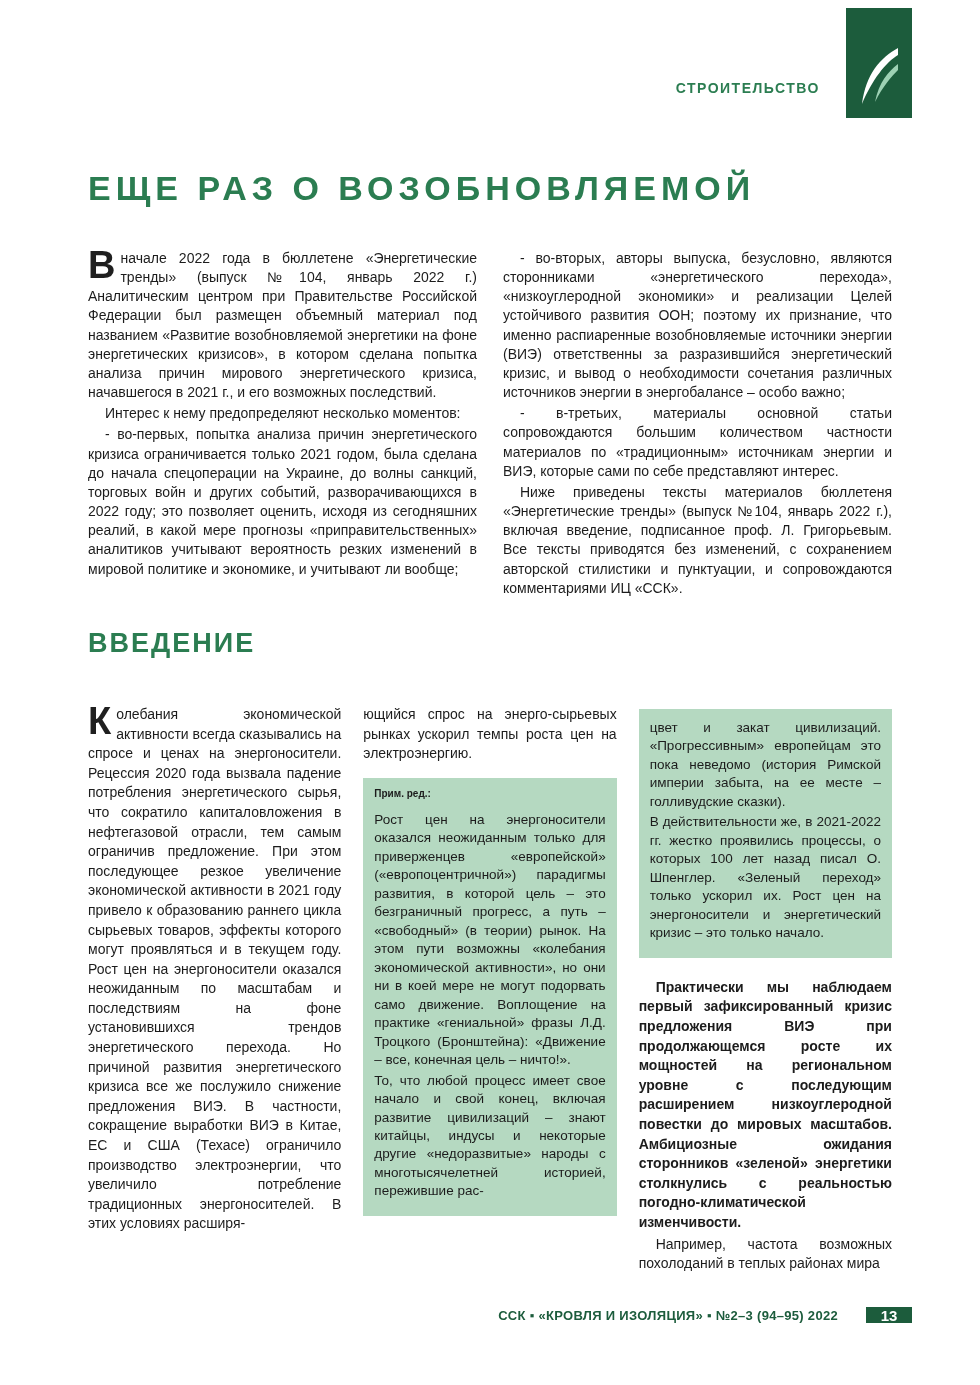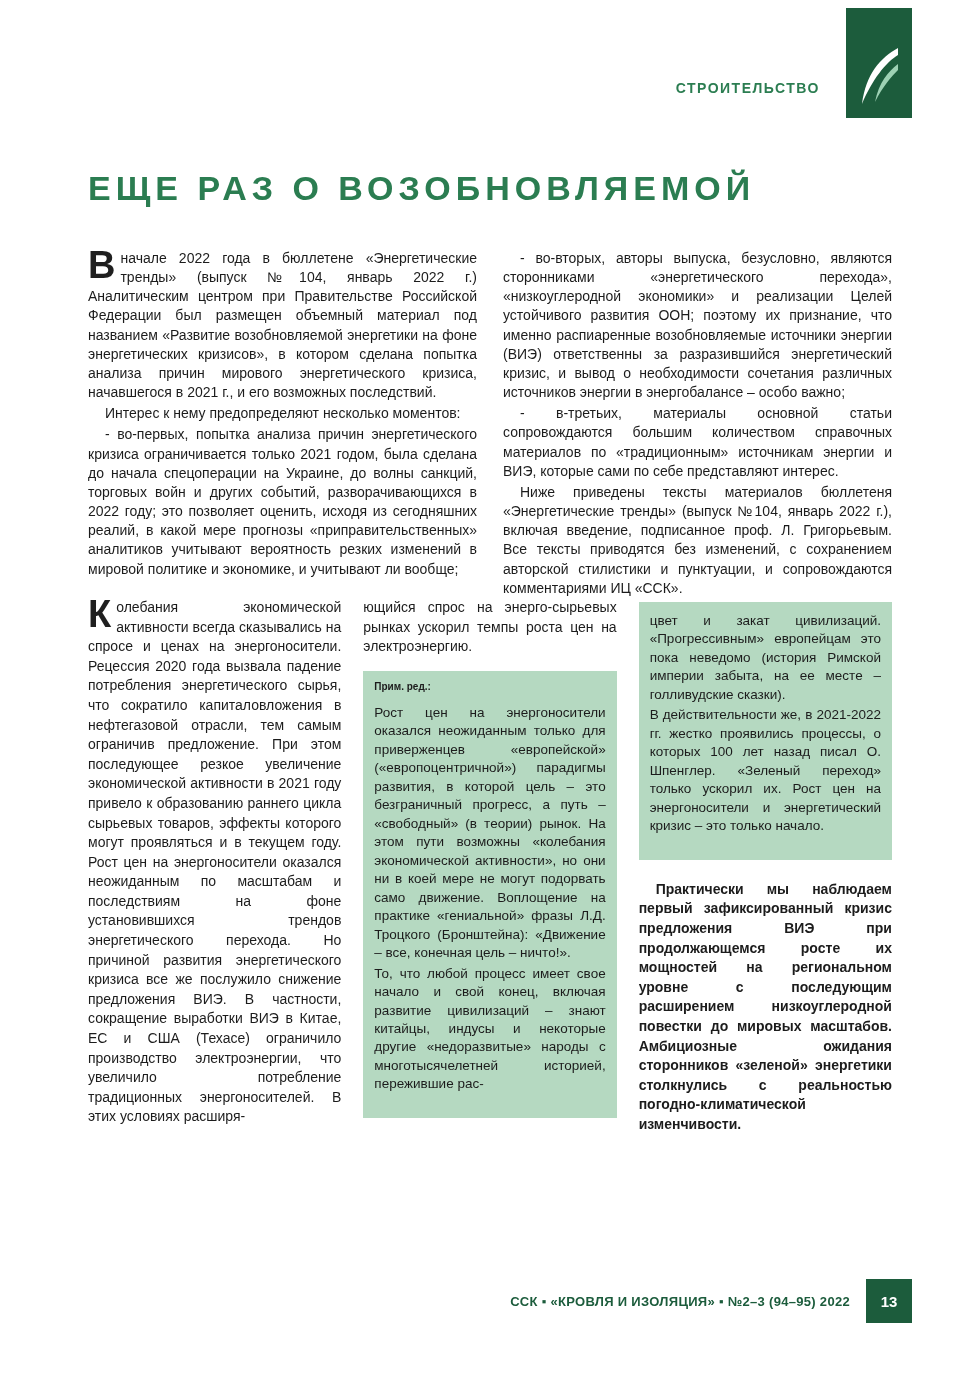--- a/index.html
+++ b/index.html
@@ -62,49 +62,49 @@
     font-size: 27px; font-weight: bold; letter-spacing: 2px;
   }
 
   
   .three-col { display: flex; gap: 22px; }
   .three-col .col { flex: 1; min-width: 0; }
   .three-col p.body-p { font-size: 14px; line-height: 1.4; }
 
   .note-box {
     background: var(--box, #b5d9c1);
-    padding: 10px 11px 24px 11px;
+    padding: 10px 11px 15px 11px;
     margin-top: 14px;
   }
   .note-box.flush-top { margin-top: 4px; }
   .note-title {
     font-weight: bold; font-size: 10px;
     margin-bottom: 12px;
   }
   .note-box p.note-p {
     font-size: 13.5px; line-height: 1.37;
     text-align: justify;
   }
   .note-box p.note-p + p.note-p { margin-top: 2px; }
 
   .col3-after-box { margin-top: 20px; font-weight: bold; }
   .col .body-p + .body-p { margin-top: 2px; }
 
   
   .footer {
     position: absolute; left: 84px; right: 68px; bottom: 62px;
     display: flex; align-items: center; justify-content: flex-end;
-    gap: 16px;
+    gap: 28px;
   }
   .journal-line {
     color: var(--dark, #1c5c3c);
     font-size: 13px; font-weight: bold; letter-spacing: 0.3px;
   }
   .page-num-box {
-    width: 46px; height: 44px;
+    width: 46px; height: 16px;
     background: var(--dark, #1c5c3c);
     color: #ffffff;
     font-size: 15px; font-weight: bold;
     display: flex; align-items: center; justify-content: center;
   }
 </style>
 </head>
 <body>
 
 <div class="page">
@@ -126,25 +126,26 @@
   <section class="two-col">
     <div class="col">
       <p class="body-p first">
         <span class="dropcap">В</span><span>начале 2022 года в бюллетене «Энергетические тренды» (выпуск №104, январь 2022 г.) Аналитическим центром при Правительстве Российской Федерации был размещен объемный материал под названием «Развитие возобновляемой энергетики на фоне энергетических кризисов», в котором сделана попытка анализа причин мирового энергетического кризиса, начавшегося в 2021 г., и его возможных последствий.</span>
       </p>
       <p class="body-p">Интерес к нему предопределяют несколько моментов:</p>
       <p class="body-p">- во-первых, попытка анализа причин энергетического кризиса ограничивается только 2021 годом, была сделана до начала спецоперации на Украине, до волны санкций, торговых войн и других событий, разворачивающихся в 2022 году; это позволяет оценить, исходя из сегодняшних реалий, в какой мере прогнозы «приправительственных» аналитиков учитывают вероятность резких изменений в мировой политике и экономике, и учитывают ли вообще;</p>
     </div>
     <div class="col">
       <p class="body-p">- во-вторых, авторы выпуска, безусловно, являются сторонниками «энергетического перехода», «низкоуглеродной экономики» и реализации Целей устойчивого развития ООН; поэтому их признание, что именно распиаренные возобновляемые источники энергии (ВИЭ) ответственны за разразившийся энергетический кризис, и вывод о необходимости сочетания различных источников энергии в энергобалансе – особо важно;</p>
-      <p class="body-p">- в-третьих, материалы основной статьи сопровождаются большим количеством справочных материалов по «традиционным» источникам энергии и ВИЭ, которые сами по себе представляют интерес.</p>
+      <p class="body-p">- в-третьих, материалы основной статьи сопровождаются большим количеством частности материалов по «традиционным» источникам энергии и ВИЭ, которые сами по себе представляют интерес.</p>
       <p class="body-p">Ниже приведены тексты материалов бюллетеня «Энергетические тренды» (выпуск №104, январь 2022 г.), включая введение, подписанное проф. Л. Григорьевым. Все тексты приводятся без изменений, с сохранением авторской стилистики и пунктуации, и сопровождаются комментариями ИЦ «ССК».</p>
     </div>
   </section>
 
+  <h2 class="section-heading">ВВЕДЕНИЕ</h2>
 
   <section class="three-col">
     <div class="col">
       <p class="body-p first">
         <span class="dropcap">К</span><span>олебания экономической активности всегда сказывались на спросе и ценах на энергоносители. Рецессия 2020 года вызвала падение потребления энергетического сырья, что сократило капиталовложения в нефтегазовой отрасли, тем самым ограничив предложение. При этом последующее резкое увеличение экономической активности в 2021 году привело к образованию раннего цикла сырьевых товаров, эффекты которого могут проявляться и в текущем году. Рост цен на энергоносители оказался неожиданным по масштабам и последствиям на фоне установившихся трендов энергетического перехода. Но причиной развития энергетического кризиса все же послужило снижение предложения ВИЭ. В частности, сокращение выработки ВИЭ в Китае, ЕС и США (Техасе) ограничило производство электроэнергии, что увеличило потребление традиционных энергоносителей. В этих условиях расширя-</span>
       </p>
     </div>
 
     <div class="col">
       <p class="body-p first">ющийся спрос на энерго-сырьевых рынках ускорил темпы роста цен на электроэнергию.</p>
@@ -154,20 +155,21 @@
         <p class="note-p">То, что любой процесс имеет свое начало и свой конец, включая развитие цивилизаций – знают китайцы, индусы и некоторые другие «недоразвитые» народы с многотысячелетней историей, пережившие рас-</p>
       </div>
     </div>
 
     <div class="col">
       <div class="note-box flush-top">
         <p class="note-p">цвет и закат цивилизаций. «Прогрессивным» европейцам это пока неведомо (история Римской империи забыта, на ее месте – голливудские сказки).</p>
         <p class="note-p">В действительности же, в 2021-2022 гг. жестко проявились процессы, о которых 100 лет назад писал О. Шпенглер. «Зеленый переход» только ускорил их. Рост цен на энергоносители и энергетический кризис – это только начало.</p>
       </div>
       <p class="body-p col3-after-box">Практически мы наблюдаем первый зафиксированный кризис предложения ВИЭ при продолжающемся росте их мощностей на региональном уровне с последующим расширением низкоуглеродной повестки до мировых масштабов. Амбициозные ожидания сторонников «зеленой» энергетики столкнулись с реальностью погодно-климатической изменчивости.</p>
+      <p class="body-p">Например, частота возможных похолоданий в теплых районах мира</p>
     </div>
   </section>
 
   <div class="footer">
     <span class="journal-line">ССК ▪ «КРОВЛЯ И ИЗОЛЯЦИЯ» ▪ №2–3 (94–95) 2022</span>
     <span class="page-num-box">13</span>
   </div>
 
 </div>
 

